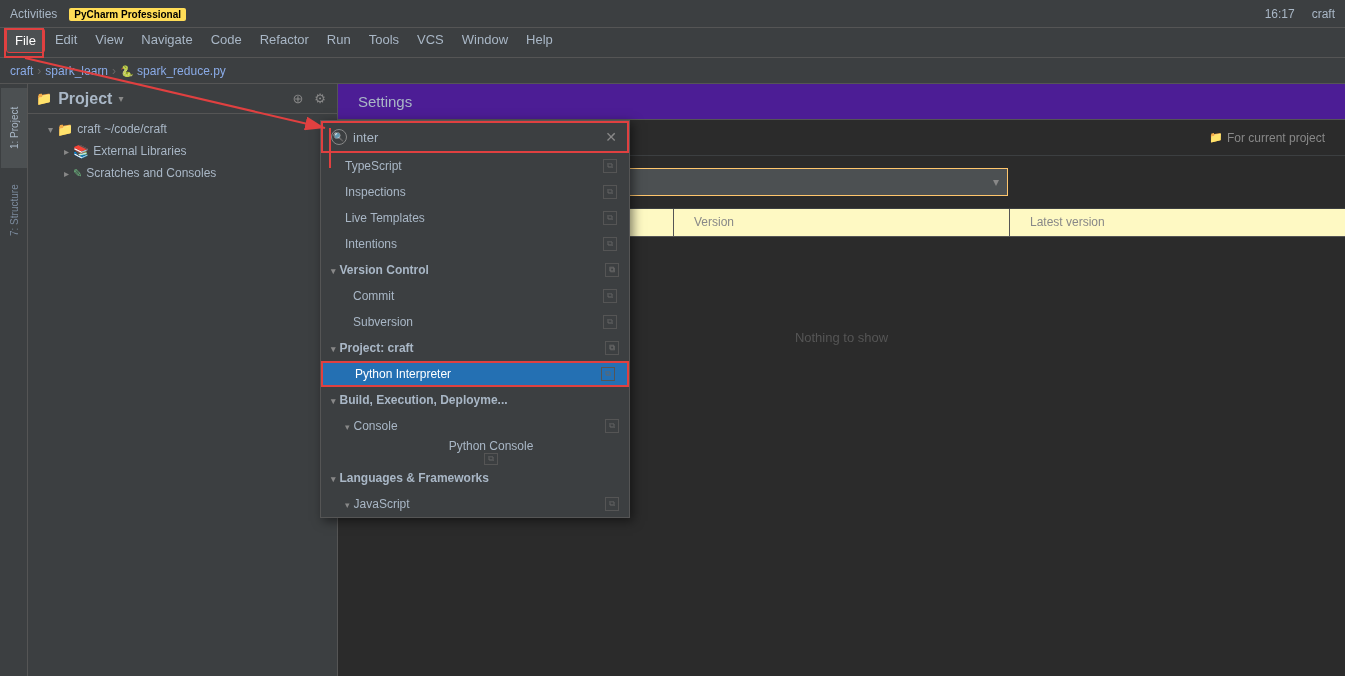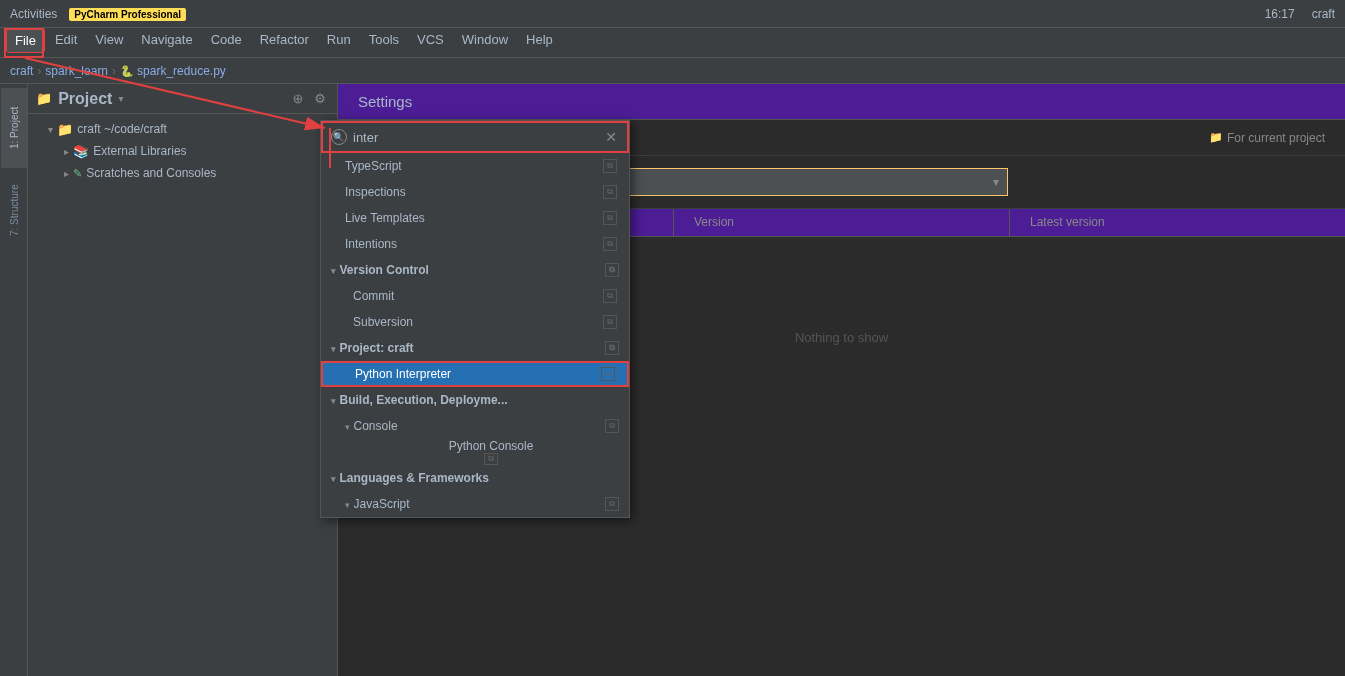--- a/index.html
+++ b/index.html
@@ -355,21 +355,21 @@
       max-width: 500px;
     }
     .interpreter-select-text { color: #888; font-style: italic; }
 
     .packages-table {
       flex: 1;
       overflow-y: auto;
     }
     .packages-header {
       display: flex;
-      background: #4c1d95;
+      background: #fef9c3;
       border-bottom: 1px solid #555;
       height: 28px;
     }
     .pkg-col {
       padding: 6px 20px;
       font-size: 12px;
       color: #888;
       flex: 1;
       border-right: 1px solid #555;
     }

